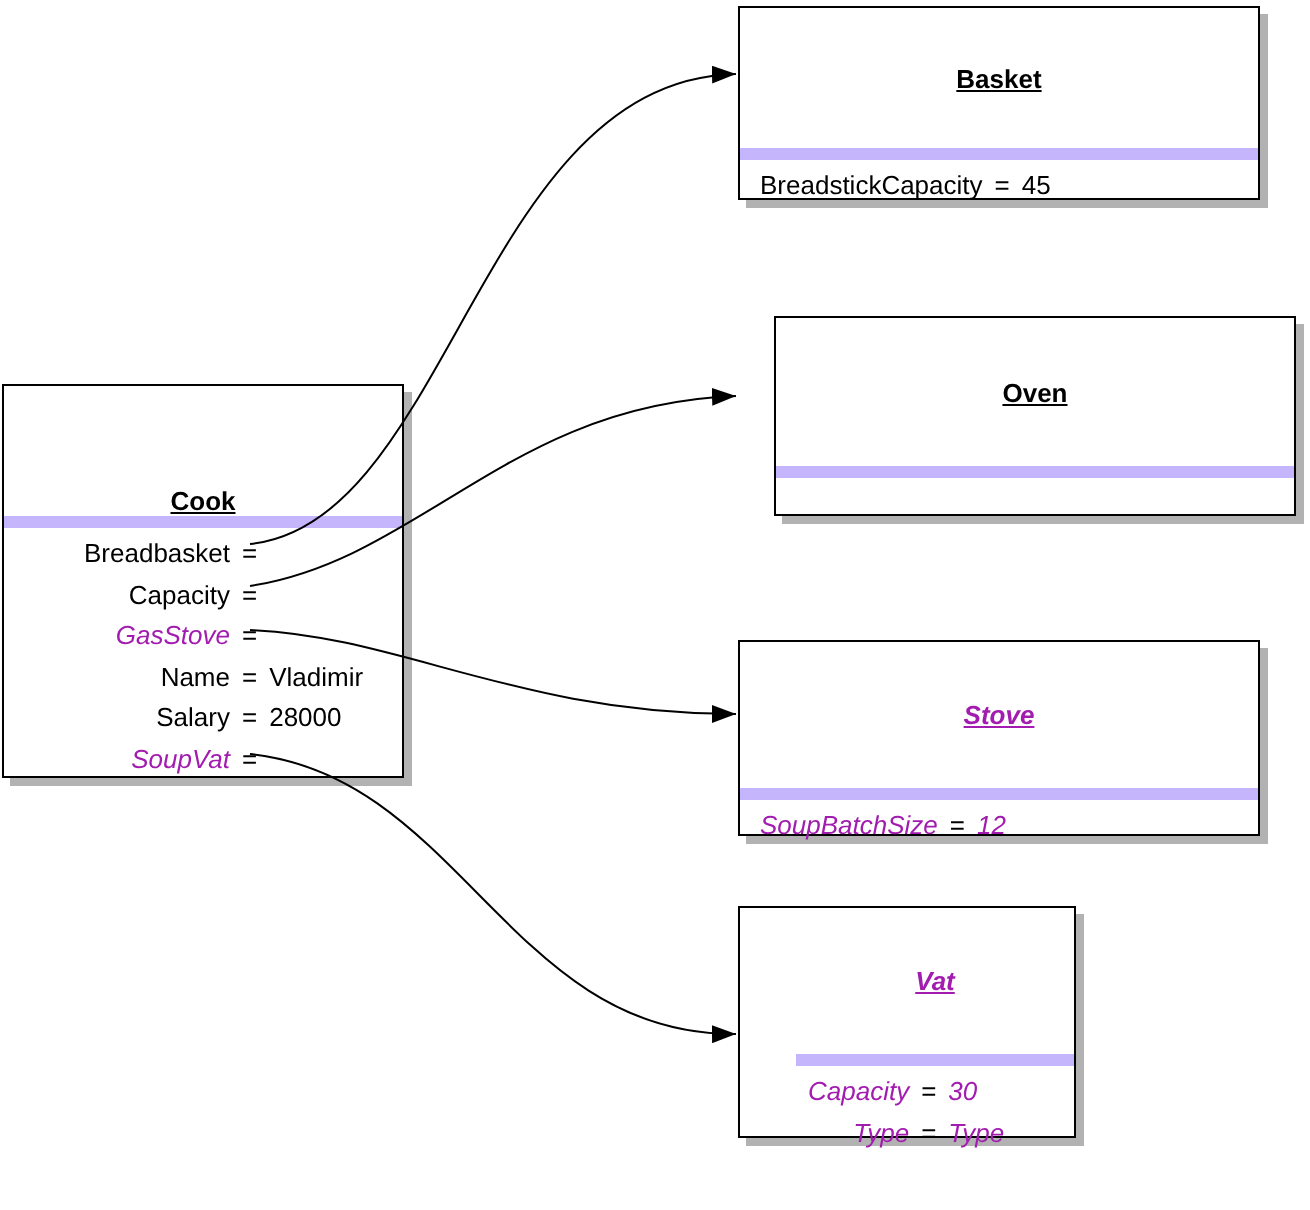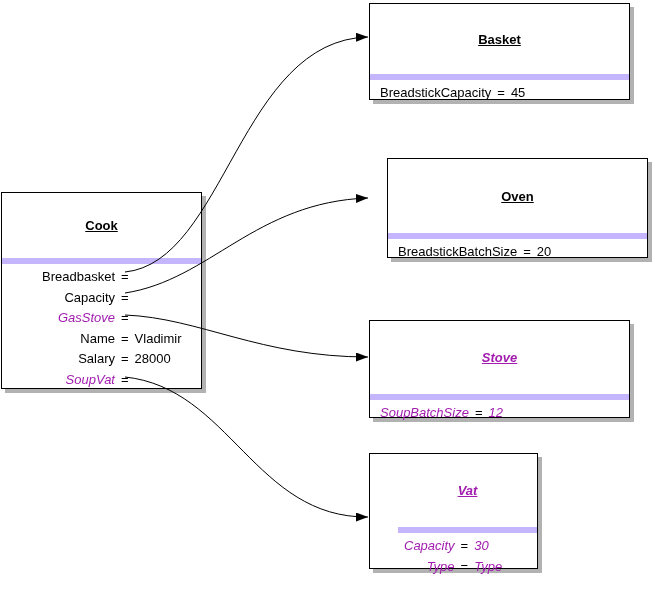--- a/index.html
+++ b/index.html
@@ -52,21 +52,21 @@
     width: 655px; height: 605px;
   }
   .edge { stroke: #000000; stroke-width: 1; fill: none; }
 </style>
 </head>
 <body>
 
 <div class="canvas">
 
   <div class="node" style="left:1px; top:192px; width:199px; height:195px;">
-    <div class="title-comp" style="height:65px;">
+    <div class="title-comp" style="height:65px;align-items:flex-end;">
       <span class="title">Cook</span>
     </div>
     <div class="attrs" style="padding-left:40px;">
         <div class="attr-row">
           <span class="cell name">Breadbasket</span>
           <span class="cell eq">=</span>
           <span class="cell value"></span>
         </div>
         <div class="attr-row">
           <span class="cell name">Capacity</span>
@@ -106,27 +106,20 @@
           <span class="cell eq">=</span>
           <span class="cell value">45</span>
         </div>
       </div>
   </div>
 
   <div class="node" style="left:369px; top:158px; width:259px; height:98px;margin-left:18px;">
     <div class="title-comp" style="height:74px;">
       <span class="title">Oven</span>
     </div>
-    <div class="attrs" style="padding-left:10px;">
-        <div class="attr-row">
-          <span class="cell name">BreadstickBatchSize</span>
-          <span class="cell eq">=</span>
-          <span class="cell value">20</span>
-        </div>
-      </div>
   </div>
 
   <div class="node" style="left:369px; top:320px; width:259px; height:96px;">
     <div class="title-comp" style="height:73px;">
       <span class="title ref">Stove</span>
     </div>
     <div class="attrs" style="padding-left:10px;">
         <div class="attr-row">
           <span class="cell name ref">SoupBatchSize</span>
           <span class="cell eq">=</span>

